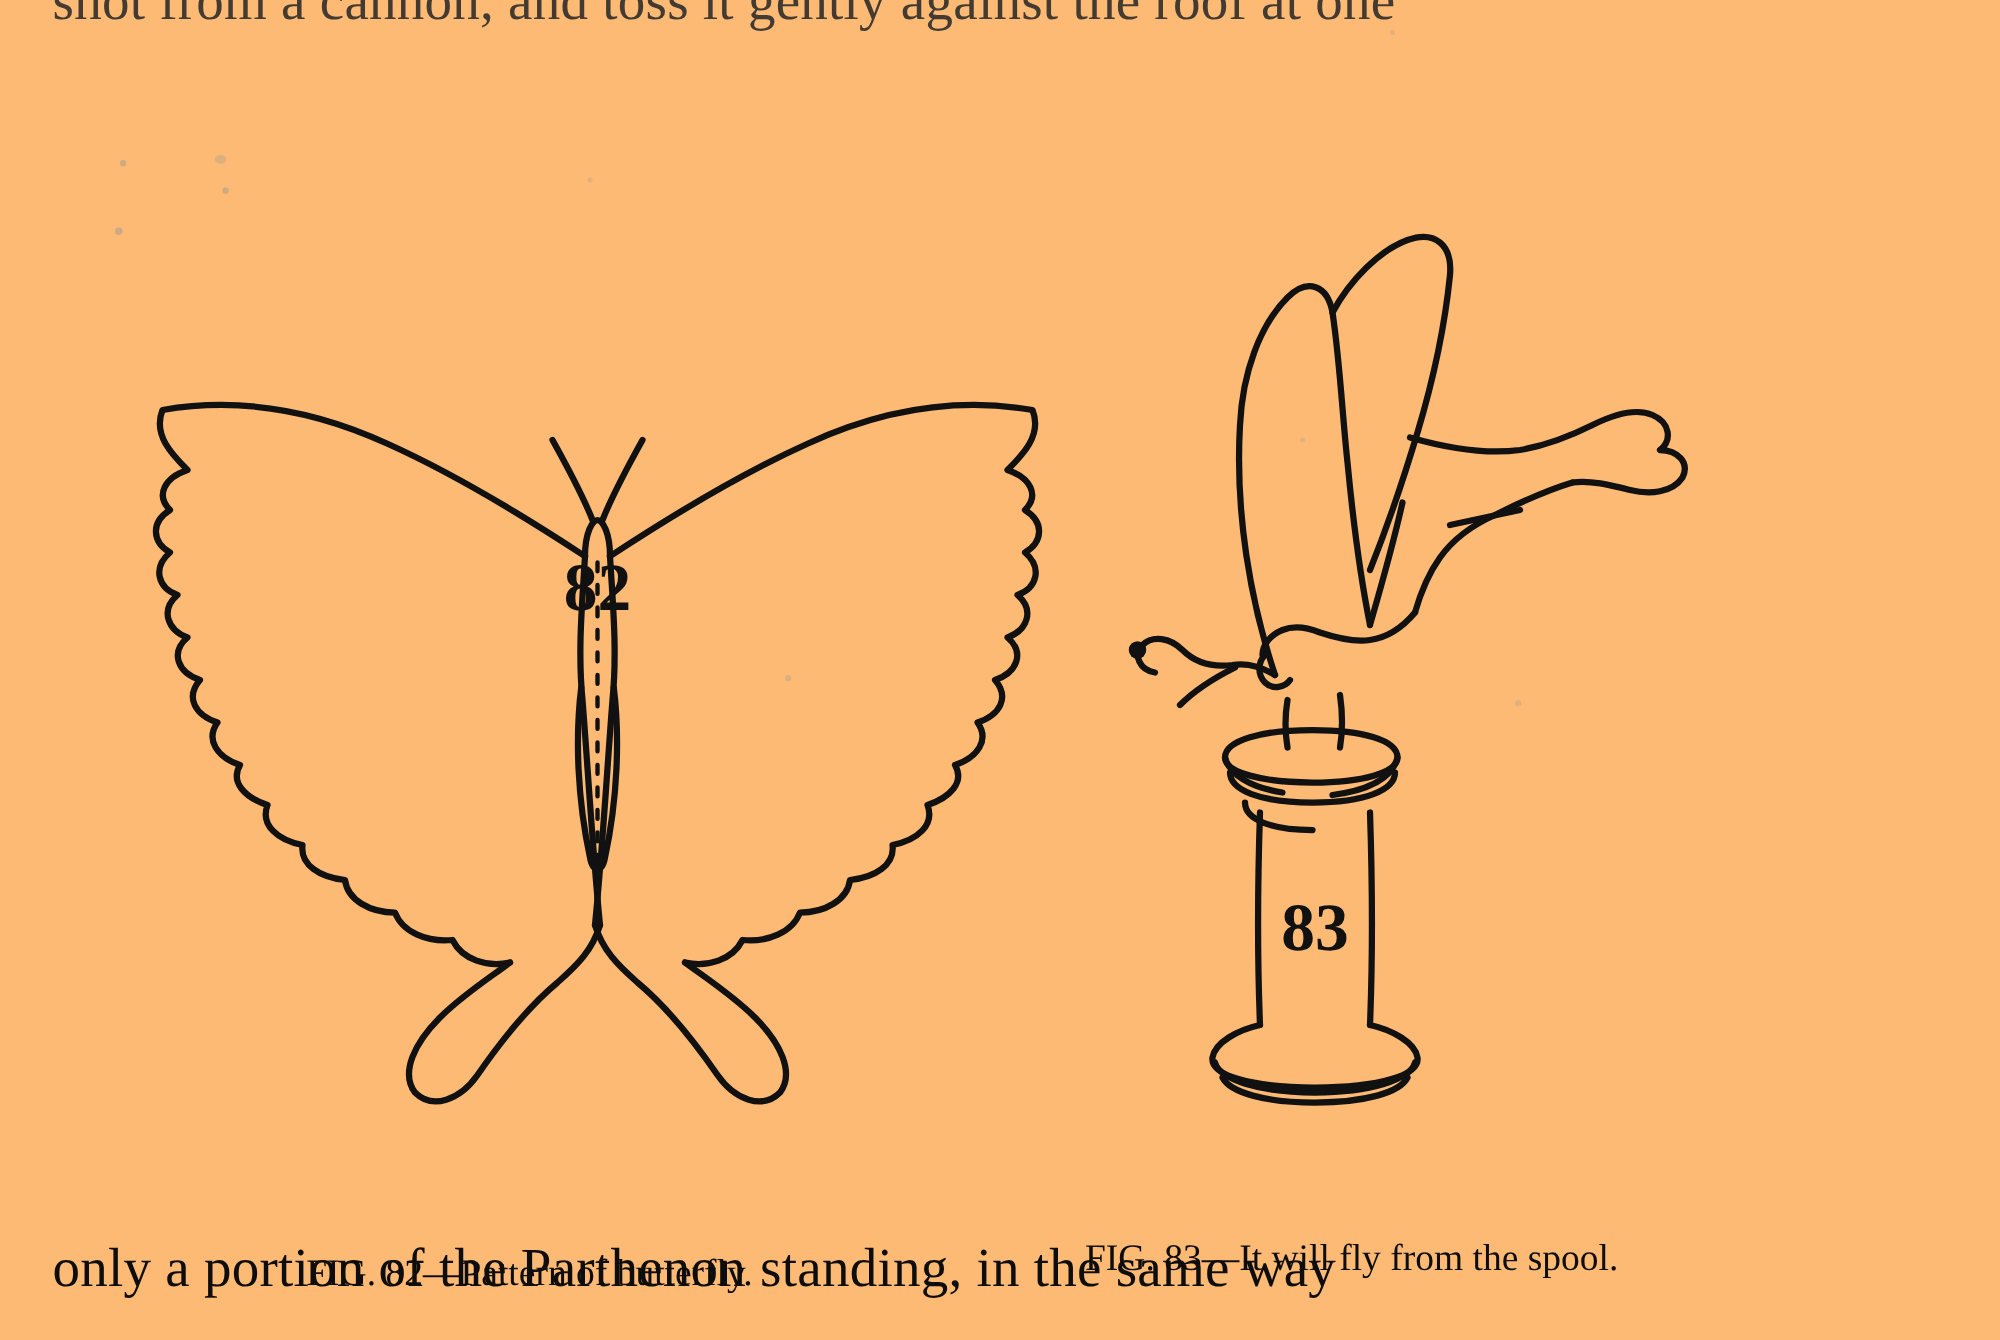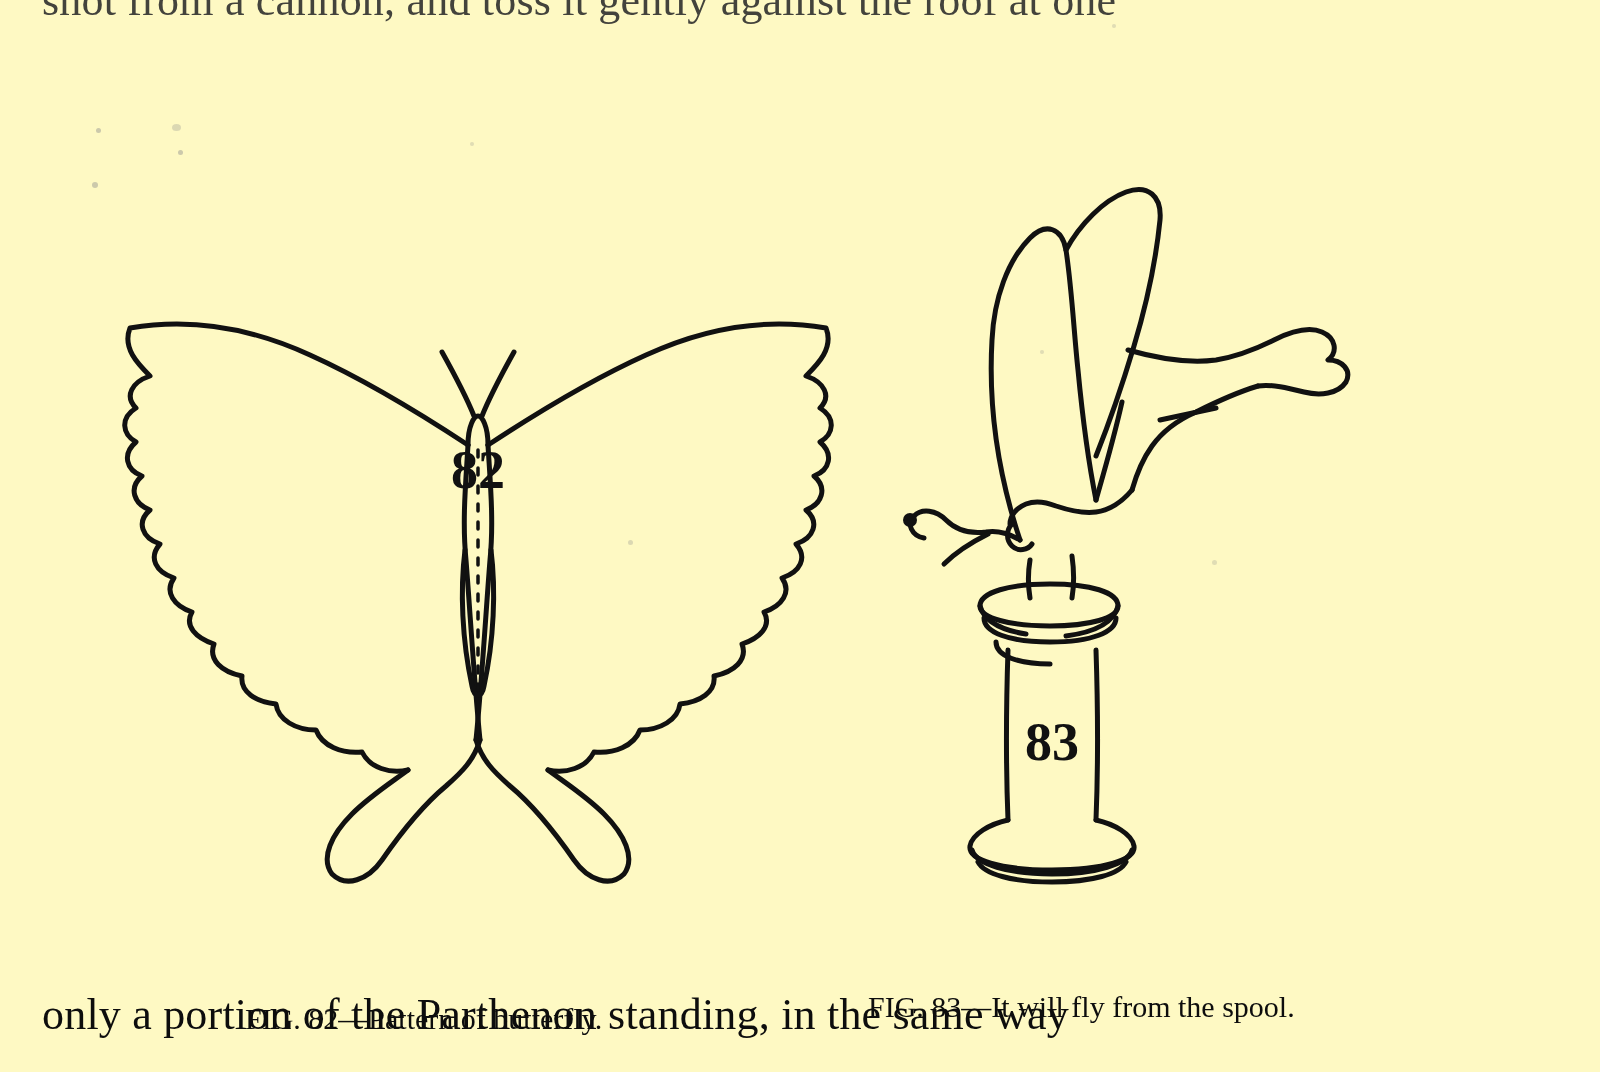--- a/index.html
+++ b/index.html
@@ -4,21 +4,21 @@
 <style>
   html, body {
     margin: 0;
     padding: 0;
     background: #ffffff;
   }
   #page {
     position: relative;
     width: 1600px;
     height: 1072px;
-    background: #fef9c3;
+    background: #fdba74;
     overflow: hidden;
     font-family: "Liberation Serif", serif;
     color: #131313;
   }
   
   .bodyline {
     position: absolute;
     font-family: "Liberation Serif", serif;
     font-size: 44px;
     line-height: 1.06;

